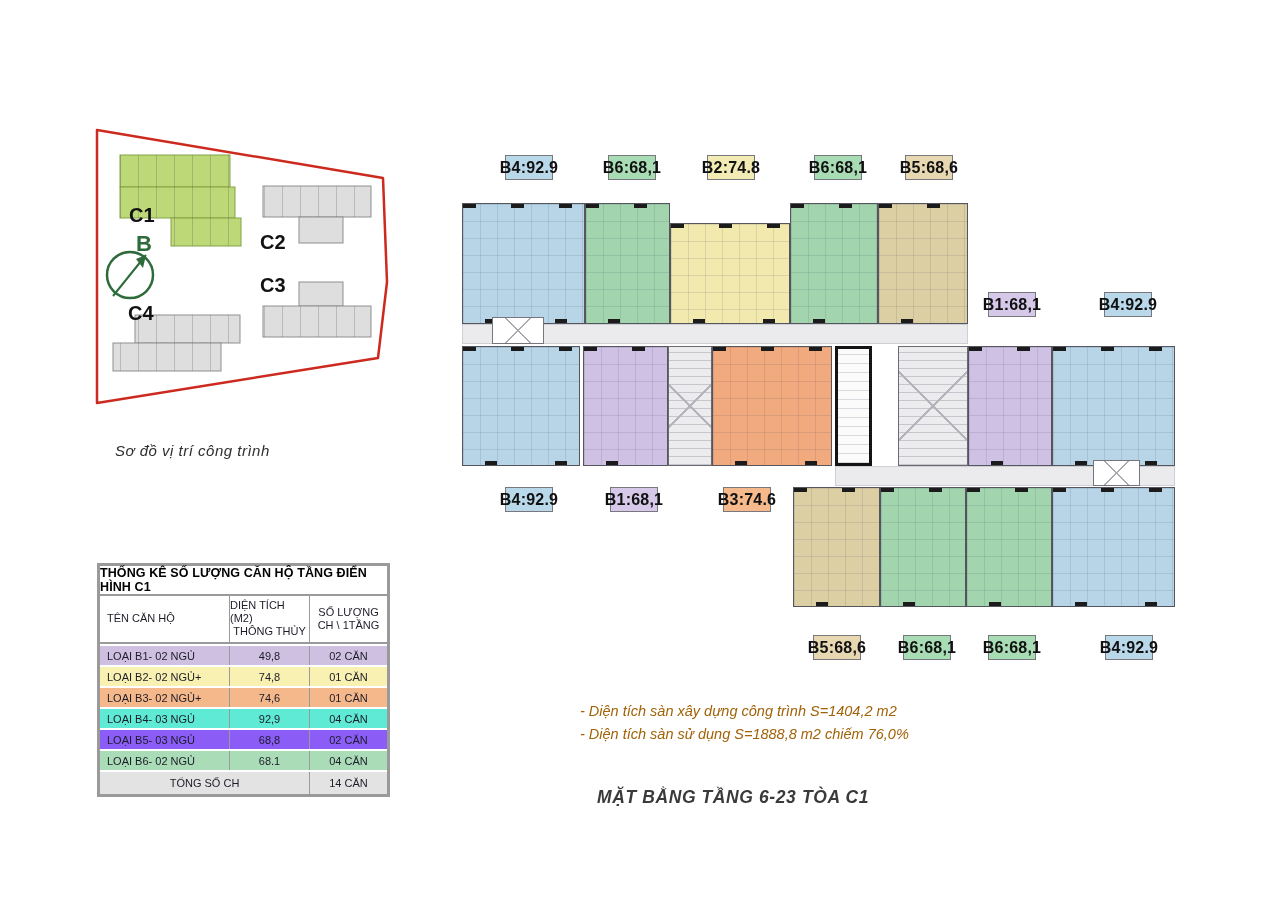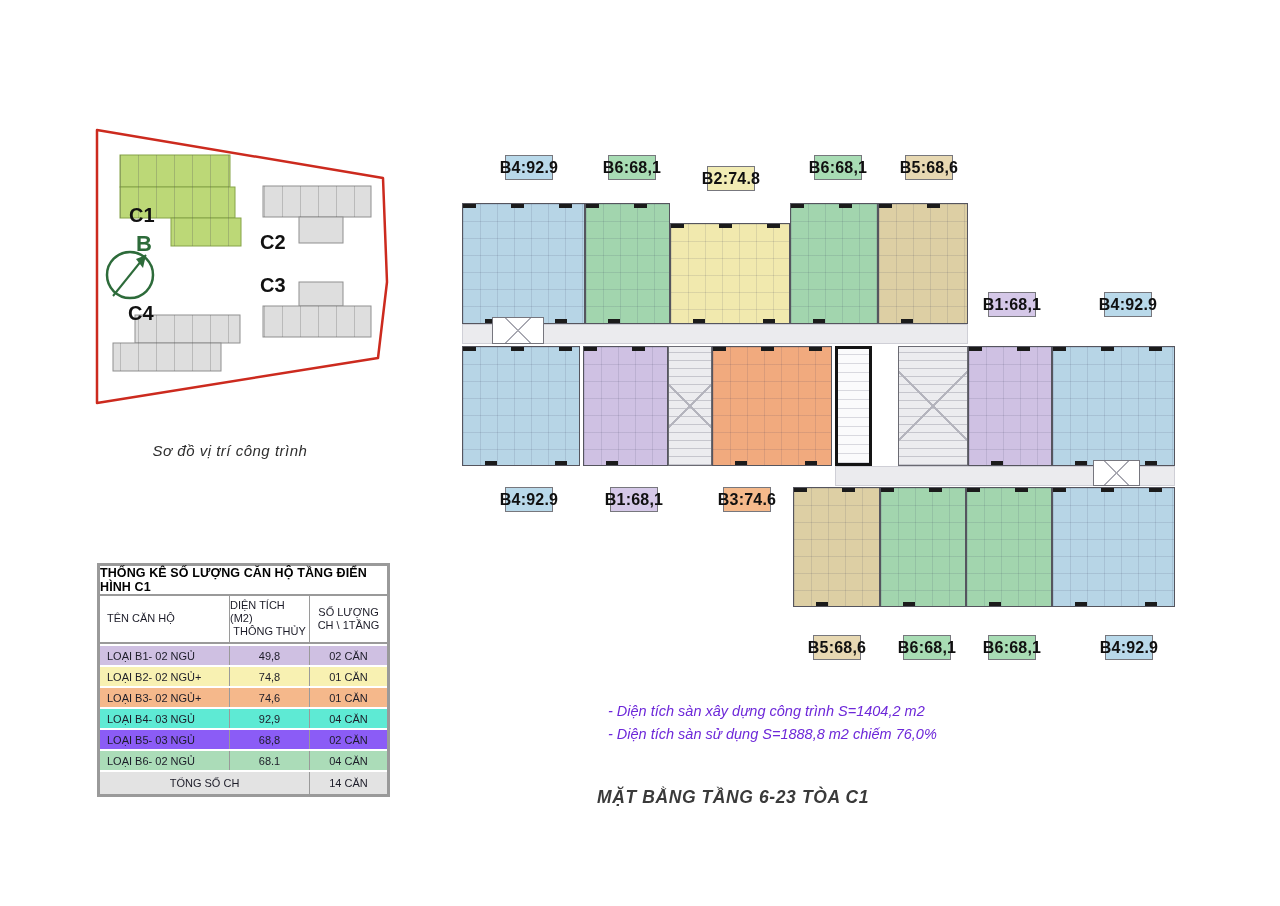--- a/index.html
+++ b/index.html
@@ -2,21 +2,21 @@
 <html><head>
 <meta charset="utf-8">
 <style>
   * { margin:0; padding:0; box-sizing:border-box; }
   html,body { background:#fff; }
   body { font-family:"Liberation Sans", sans-serif; }
   #page { position:relative; width:1280px; height:906px; background:#ffffff; overflow:hidden; }
 
   
   #site-svg { position:absolute; left:85px; top:112px; }
-  .site-caption { position:absolute; left:115px; top:442px; width:230px; text-align:center;
+  .site-caption { position:absolute; left:115px; top:442px; width:230px; text-align:left;
     font-style:italic; font-size:15px; color:#2e2e2e; letter-spacing:.5px; }
 
   
   #plan { position:absolute; left:455px; top:145px; width:730px; height:530px; }
   .unit { position:absolute; border:1px solid #55555e;
     background-image:
       repeating-linear-gradient(90deg, #1b1b1b 0 13px, transparent 13px 48px),
       repeating-linear-gradient(90deg, transparent 0 22px, #1b1b1b 22px 34px, transparent 34px 70px),
       linear-gradient(rgba(50,55,90,0.12) 1px, transparent 1px),
       linear-gradient(90deg, rgba(50,55,90,0.12) 1px, transparent 1px);
@@ -70,21 +70,21 @@
   .bg-b1 { background:#cfc0e2; }
   .bg-b2 { background:#f8f1b2; }
   .bg-b3 { background:#f5b88b; }
   .bg-b4 { background:#5eead4; }
   .bg-b5 { background:#8b5cf6; }
   .bg-b6 { background:#abdcb8; }
   .total-row { border-top:2px solid #ffffff; background:#e3e3e3; }
   .total-row .span2 { grid-column:1 / span 2; align-items:center; padding-left:0; min-height:22px; }
 
   
-  .note-line { position:absolute; left:608px; font-style:italic; font-size:14.5px; color:#6d28d9; }
+  .note-line { position:absolute; left:580px; font-style:italic; font-size:14.5px; color:#a16207; }
   #main-title { position:absolute; left:597px; top:787px; font-size:17.5px; font-weight:bold;
     font-style:italic; color:#3a3a3a; letter-spacing:.6px; }
   #logo { position:absolute; left:1033px; top:850px; display:flex; align-items:flex-end; }
   #logo .logo-main { font-size:36px; font-weight:bold; color:#2f9268; letter-spacing:-1px; line-height:1; }
   #logo .logo-sub { font-size:12px; color:#b8b8b8; letter-spacing:2px; margin:0 0 4px 2px; }
 </style>
 </head>
 <body>
 
 <div id="page">
@@ -163,21 +163,21 @@
     <div class="corridor" style="left:380px;top:321px;width:340px;height:20px"></div>
     <div class="lift-box" style="left:638px;top:315px;width:47px;height:26px"></div>
 
     <div class="unit u-b5" style="left:338px;top:342px;width:87px;height:120px"></div>
     <div class="unit u-b6" style="left:425px;top:342px;width:86px;height:120px"></div>
     <div class="unit u-b6" style="left:511px;top:342px;width:86px;height:120px"></div>
     <div class="unit u-b4" style="left:597px;top:342px;width:123px;height:120px"></div>
 
     <div class="plan-label lbl-b4" style="left:50px;top:10px">B4:92.9</div>
     <div class="plan-label lbl-b6" style="left:153px;top:10px">B6:68,1</div>
-    <div class="plan-label lbl-b2" style="left:252px;top:21px">B2:74.8</div>
+    <div class="plan-label lbl-b2" style="left:252px;top:10px">B2:74.8</div>
     <div class="plan-label lbl-b6" style="left:359px;top:10px">B6:68,1</div>
     <div class="plan-label lbl-b5" style="left:450px;top:10px">B5:68,6</div>
 
     <div class="plan-label lbl-b1" style="left:533px;top:147px">B1:68,1</div>
     <div class="plan-label lbl-b4" style="left:649px;top:147px">B4:92.9</div>
 
     <div class="plan-label lbl-b4" style="left:50px;top:342px">B4:92.9</div>
     <div class="plan-label lbl-b1" style="left:155px;top:342px">B1:68,1</div>
     <div class="plan-label lbl-b3" style="left:268px;top:342px">B3:74.6</div>
 

